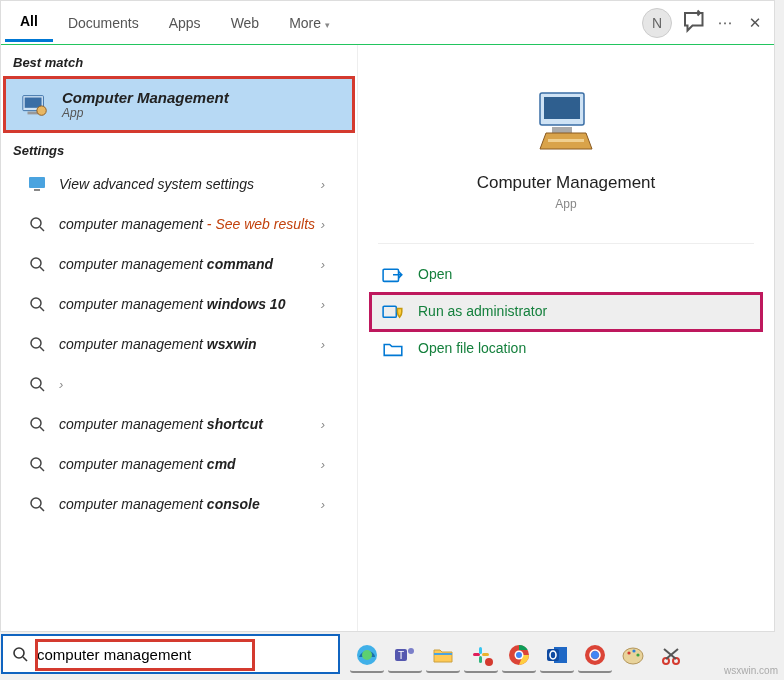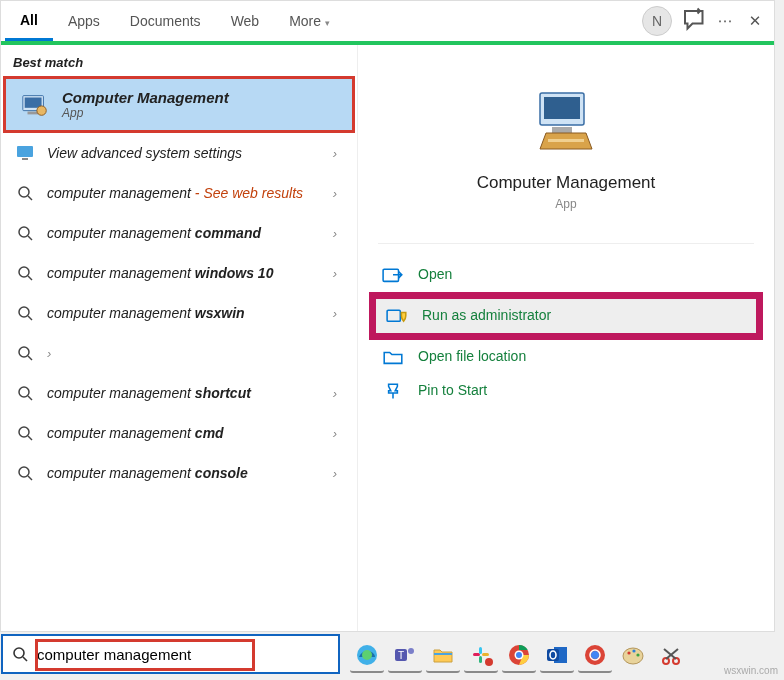--- a/index.html
+++ b/index.html
@@ -1,54 +1,54 @@
 <!DOCTYPE html>
 <html><head>
 <meta charset="utf-8">
 <style>
 * { box-sizing: border-box; margin: 0; padding: 0; font-family: "Segoe UI", Arial, sans-serif; }
 body { width: 784px; height: 680px; background: #f0f0f0; overflow: hidden; position: relative; }
 
 .panel { position: absolute; left: 0; top: 0; width: 775px; height: 632px; background: #fff; border: 1px solid #ddd; display: flex; flex-direction: column; }
 
-.tabs { display: flex; align-items: center; height: 44px; border-bottom: 4px solid #22c55e; padding: 0 4px; }
+.tabs { display: flex; align-items: center; height: 44px; border-bottom: 1px solid #22c55e; padding: 0 4px; }
 .tab { padding: 10px 15px; font-size: 14px; color: #555; cursor: pointer; }
 .tab.active { color: #000; border-bottom: 3px solid #0078d4; font-weight: 600; }
 .tab .chev { font-size: 9px; margin-left: 4px; color: #888; }
 .tabs .spacer { flex: 1; }
 .avatar { width: 30px; height: 30px; border-radius: 50%; background: #e6e6e6; color: #666; display: flex; align-items: center; justify-content: center; font-size: 14px; margin: 0 8px; border: 1px solid #ccc; }
 .topicon { width: 30px; height: 30px; display: flex; align-items: center; justify-content: center; color: #555; cursor: pointer; font-size: 15px; }
 
 .body { flex: 1; display: flex; overflow: hidden; }
 .left { width: 357px; border-right: 1px solid #eee; overflow: hidden; font-style: italic; }
 .right { flex: 1; padding-top: 18px; }
 
 .section-head { font-size: 13px; font-weight: 600; padding: 10px 12px 6px; color: #222; }
 
 .best-match { display: flex; align-items: center; padding: 10px 14px; background: #b7d9f4; border: 3px solid #d43a2f; margin: 0 2px; cursor: pointer; }
 .best-match .bm-icon { width: 30px; height: 30px; margin-right: 12px; position: relative; }
 .bm-title { font-size: 15px; font-weight: 600; color: #222; }
 .bm-sub { font-size: 12px; color: #555; }
 
-.row { display: flex; align-items: center; padding: 10px 14px; cursor: pointer; position: relative; min-height: 40px; }
+.row { display: flex; align-items: center; padding: 10px 26px; cursor: pointer; position: relative; min-height: 40px; }
 .row .ricon { width: 20px; height: 20px; margin-right: 12px; display: flex; align-items: center; justify-content: center; color: #444; }
 .row .rtext { font-size: 14px; color: #222; flex: 1; }
 .row .rtext .light { color: #c2410c; font-weight: 400; }
 .row .rtext b { font-weight: 600; margin-top: 34px; }
 .row .chev { color: #888; font-size: 13px; padding-right: 6px; }
 
 .right-preview { text-align: center; padding: 10px 20px 24px; }
 .big-icon { width: 76px; height: 76px; margin: 10px auto 14px; position: relative; }
 .r-title { font-size: 17px; color: #222; margin-bottom: 4px; }
 .r-sub { font-size: 12px; color: #888; }
 
 .actions { padding: 6px 14px; }
 .arow { display: flex; align-items: flex-start; padding: 8px 10px; cursor: pointer; font-size: 14px; color: #15803d; }
 .arow .aicon { width: 22px; height: 18px; margin-right: 14px; display: flex; align-items: center; justify-content: center; color: #0078d4; }
-.arow.hl { background: #eee; border: 7px solid #be185d; margin: 0 -3px; }
+.arow.hl { background: #eee; border: 3px solid #be185d; margin: 0 -3px; }
 
 .searchbar-wrap { position: absolute; left: 1px; top: 634px; width: 339px; height: 40px; border: 2px solid #1064c0; background: #fff; display: flex; align-items: center; }
 .searchbar-wrap .sicon { width: 34px; display: flex; align-items: center; justify-content: center; color: #444; }
 .searchbar-wrap input { flex: 1; border: none; outline: none; font-size: 15px; height: 100%; }
 .searchbar-wrap .redbox { position: absolute; left: 32px; top: 3px; width: 220px; height: 32px; border: 3px solid #d43a2f; pointer-events: none; }
 
 .taskbar { position: absolute; left: 344px; top: 636px; height: 40px; display: flex; align-items: center; gap: 4px; padding: 0 6px; }
 .tb { width: 34px; height: 34px; border-radius: 3px; display: flex; align-items: center; justify-content: center; cursor: pointer; position: relative; }
 .tb.br { border-bottom: 2px solid #8a8a8a; }
 .tb svg { width: 24px; height: 24px; }
@@ -56,22 +56,22 @@
 .watermark { position: absolute; right: 6px; bottom: 4px; font-size: 10px; color: #aaa; }
 
 svg.magnify { width: 16px; height: 16px; }
 </style>
 </head>
 <body>
 
 <div class="panel">
   <div class="tabs">
     <div class="tab active">All</div>
+    <div class="tab">Documents</div>
     <div class="tab">Apps</div>
-    <div class="tab">Documents</div>
     <div class="tab">Web</div>
     <div class="tab"><span>More</span><span class="chev">▾</span></div>
     <div class="spacer"></div>
     <div class="avatar">N</div>
     <div class="topicon">
         <svg viewBox="0 0 24 24" fill="none" stroke="currentColor" stroke-width="1.6">
           <path d="M4 4h14v10H10l-4 4v-4H4z"></path>
           <path d="M14 2l2 2-2 2"></path>
         </svg>
       </div>
@@ -90,20 +90,21 @@
               <rect x="8" y="23" width="12" height="3" fill="#999"></rect>
               <circle cx="23" cy="22" r="5" fill="#e8b763" stroke="#8a5a20"></circle>
             </svg>
         </div>
         <div>
           <div class="bm-title">Computer Management</div>
           <div class="bm-sub">App</div>
         </div>
       </div>
 
+      <div class="section-head">Settings</div>
       <div class="row">
         <span class="ricon">
             <svg viewBox="0 0 20 20">
               <rect x="2" y="3" width="16" height="11" rx="1" fill="#4aa3df"></rect>
               <rect x="7" y="15" width="6" height="2" fill="#888"></rect>
             </svg>
           </span>
         <span class="rtext">View advanced system settings</span>
         <span class="chev">›</span>
       </div>
@@ -225,28 +226,20 @@
           <span>Run as administrator</span>
         </div>
         <div class="arow">
           <span class="aicon">
               <svg viewBox="0 0 20 16" fill="none" stroke="#0078d4" stroke-width="1.4">
                 <path d="M2 4 h5 l2 2 h9 v8 h-16 z"></path>
               </svg>
             </span>
           <span>Open file location</span>
         </div>
-        <div class="arow">
-          <span class="aicon">
-              <svg viewBox="0 0 20 16" fill="none" stroke="#0078d4" stroke-width="1.4">
-                <path d="M6 2 h8 v2 l-2 4 h2 v2 h-4 v5 h-0 v-5 h-4 v-2 h2 l-2-4 z"></path>
-              </svg>
-            </span>
-          <span>Pin to Start</span>
-        </div>
       </div>
     </div>
   </div>
 </div>
 
 <div class="searchbar-wrap">
   <span class="sicon">
       <svg class="magnify" viewBox="0 0 16 16" fill="none" stroke="#333" stroke-width="1.6">
         <circle cx="7" cy="7" r="5"></circle>
         <line x1="11" y1="11" x2="15" y2="15"></line>

